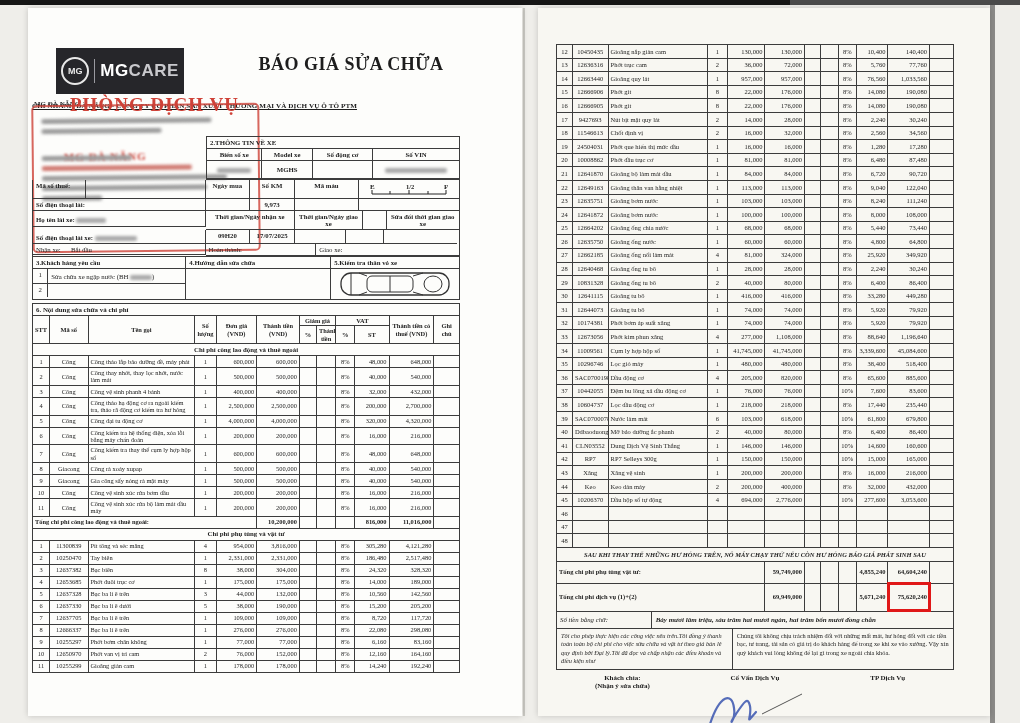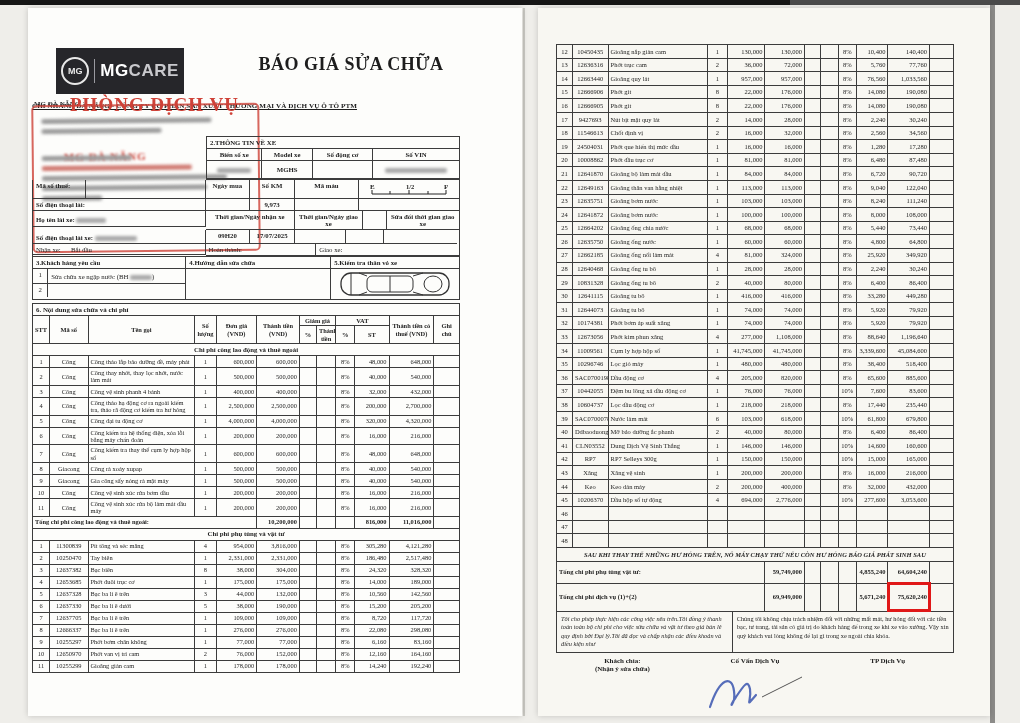--- a/index.html
+++ b/index.html
@@ -1156,20 +1156,24 @@
             <td></td>
               <td></td>
               <td></td>
             <td class="r">5,671,240</td>
             <td class="r redbox">75,620,240</td>
             <td></td>
           </tr>
         </tbody>
       </table>
 
+      <div class="words">
+        <div class="wl">Số tiền bằng chữ:</div>
+        <div class="wr">Bảy mươi lăm triệu, sáu trăm hai mươi ngàn, hai trăm bốn mươi đồng chẵn</div>
+      </div>
 
       <div class="terms">
         <div class="tl">Tôi cho phép thực hiện các công việc nêu trên.Tôi đồng ý thanh toán  toàn bộ chi phí cho việc sửa chữa và vật tư theo giá bán lẻ quy định bởi Đại lý.Tôi đã đọc và chấp nhận các điều khoản và điều kiện như</div>
         <div class="tr">Chúng tôi không chịu trách nhiệm đối với những mất mát, hư hỏng đối với các tiền bạc, tư trang, tài sản có giá trị do khách hàng để trong xe khi xe vào xưởng. Vậy xin quý khách vui lòng không để lại gì trong xe ngoài chìa khóa.</div>
       </div>
 
       <div class="signs">
         <div class="col">
           <div>Khách chìa:</div>
           <div>(Nhận ý sửa chữa)</div>

